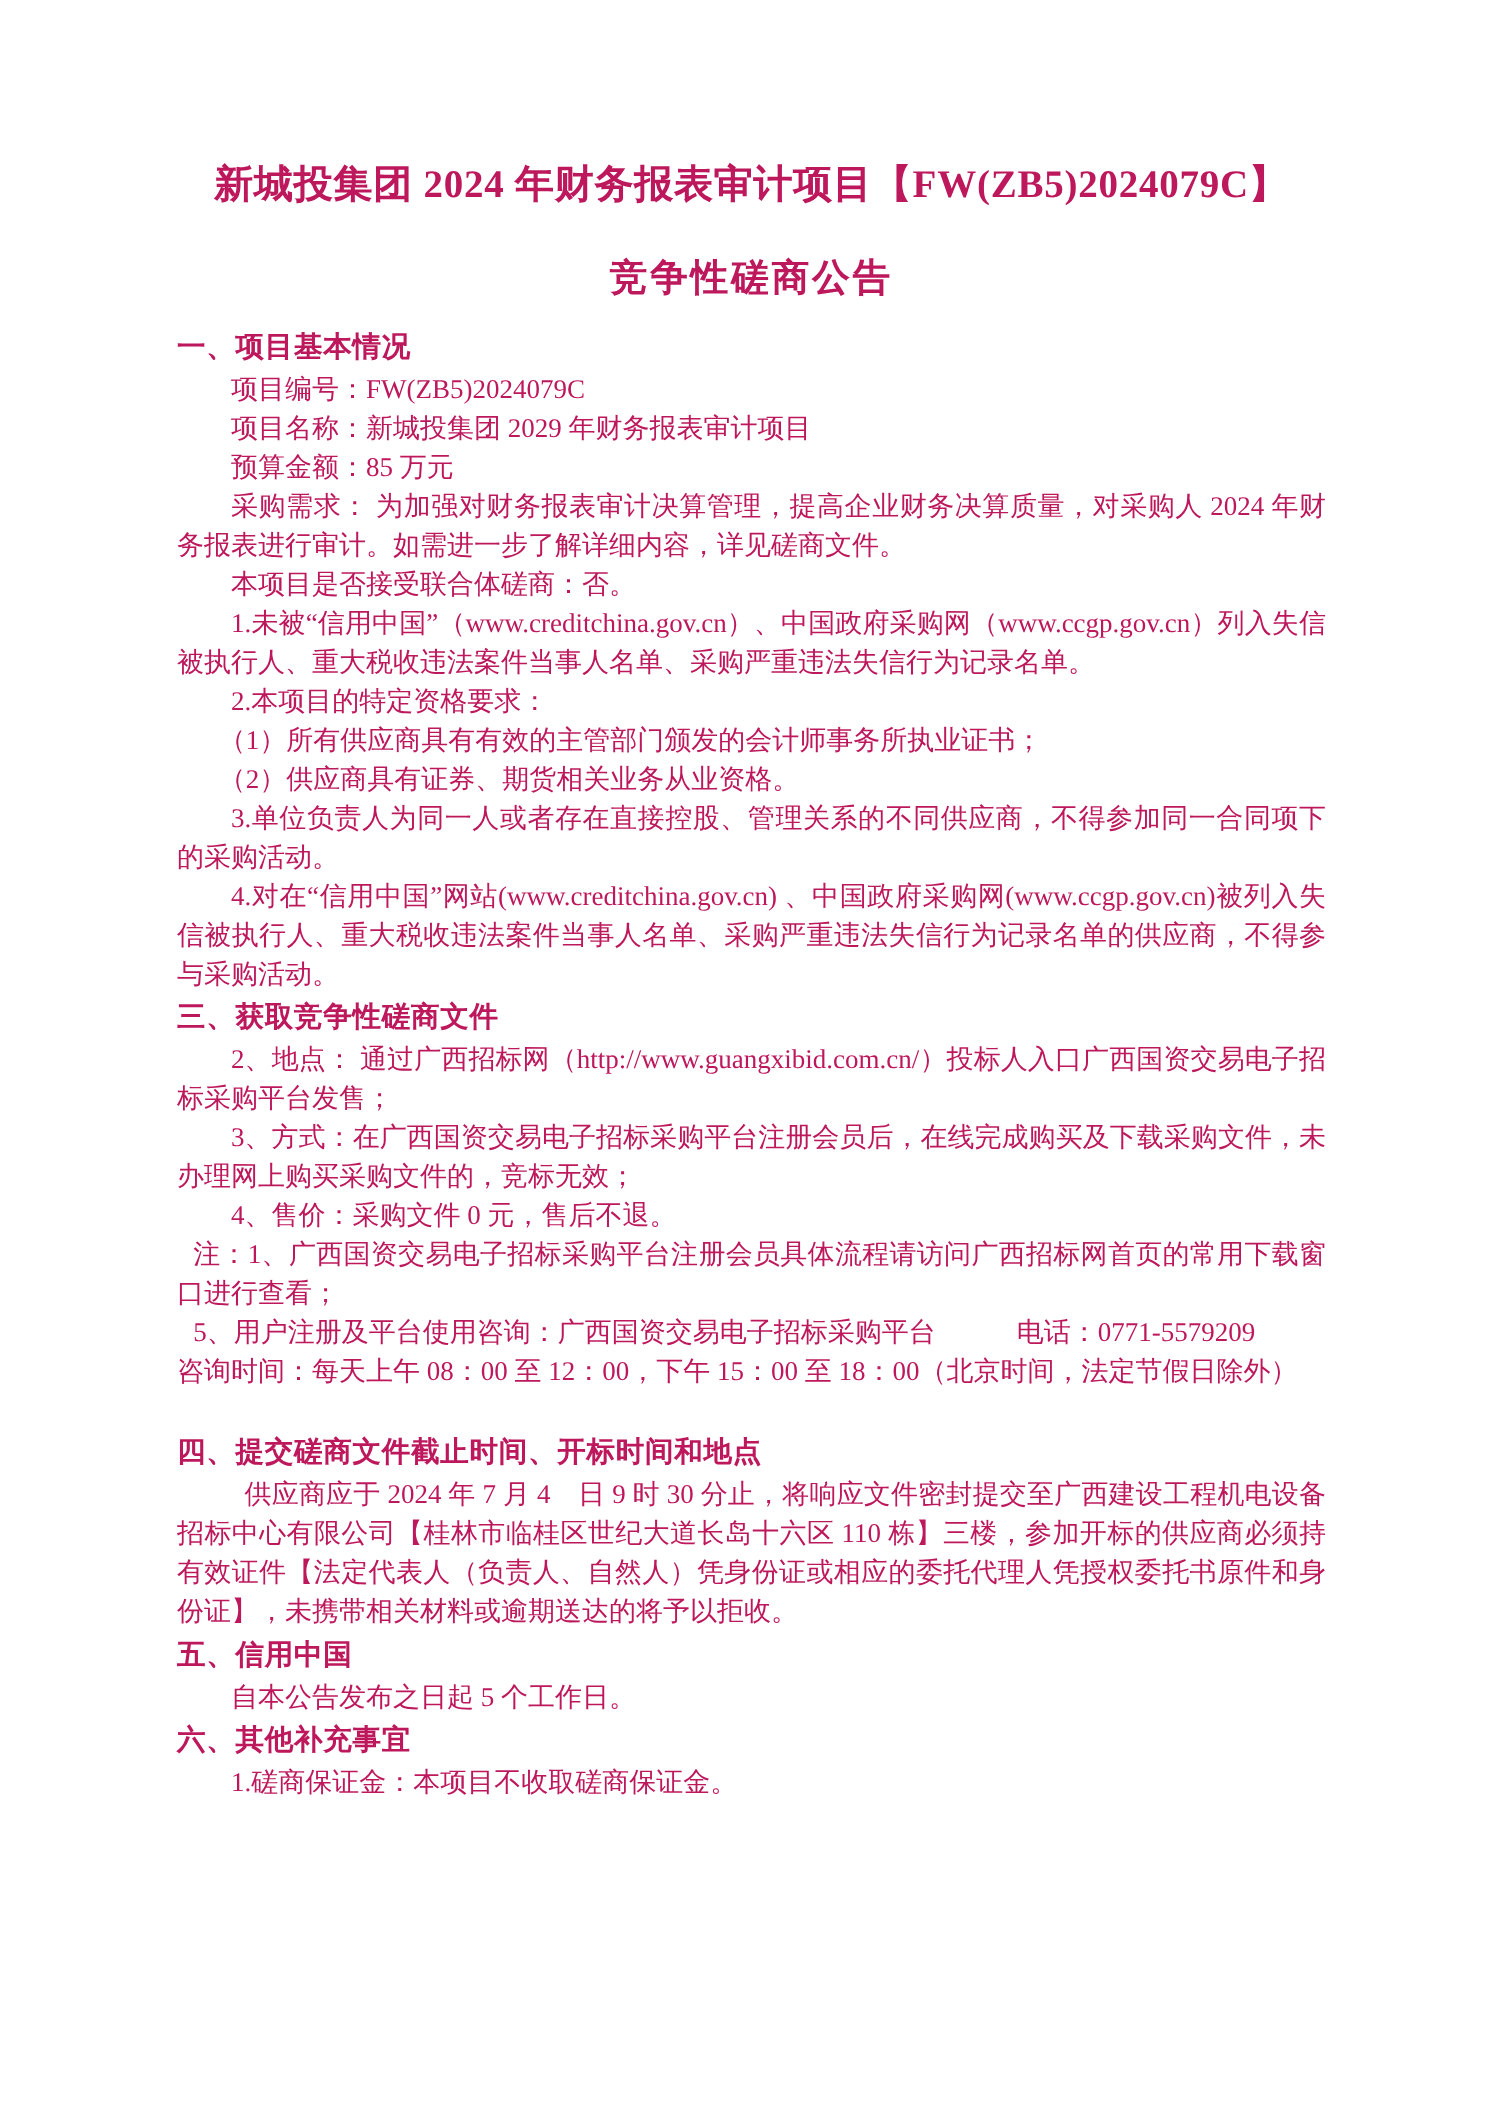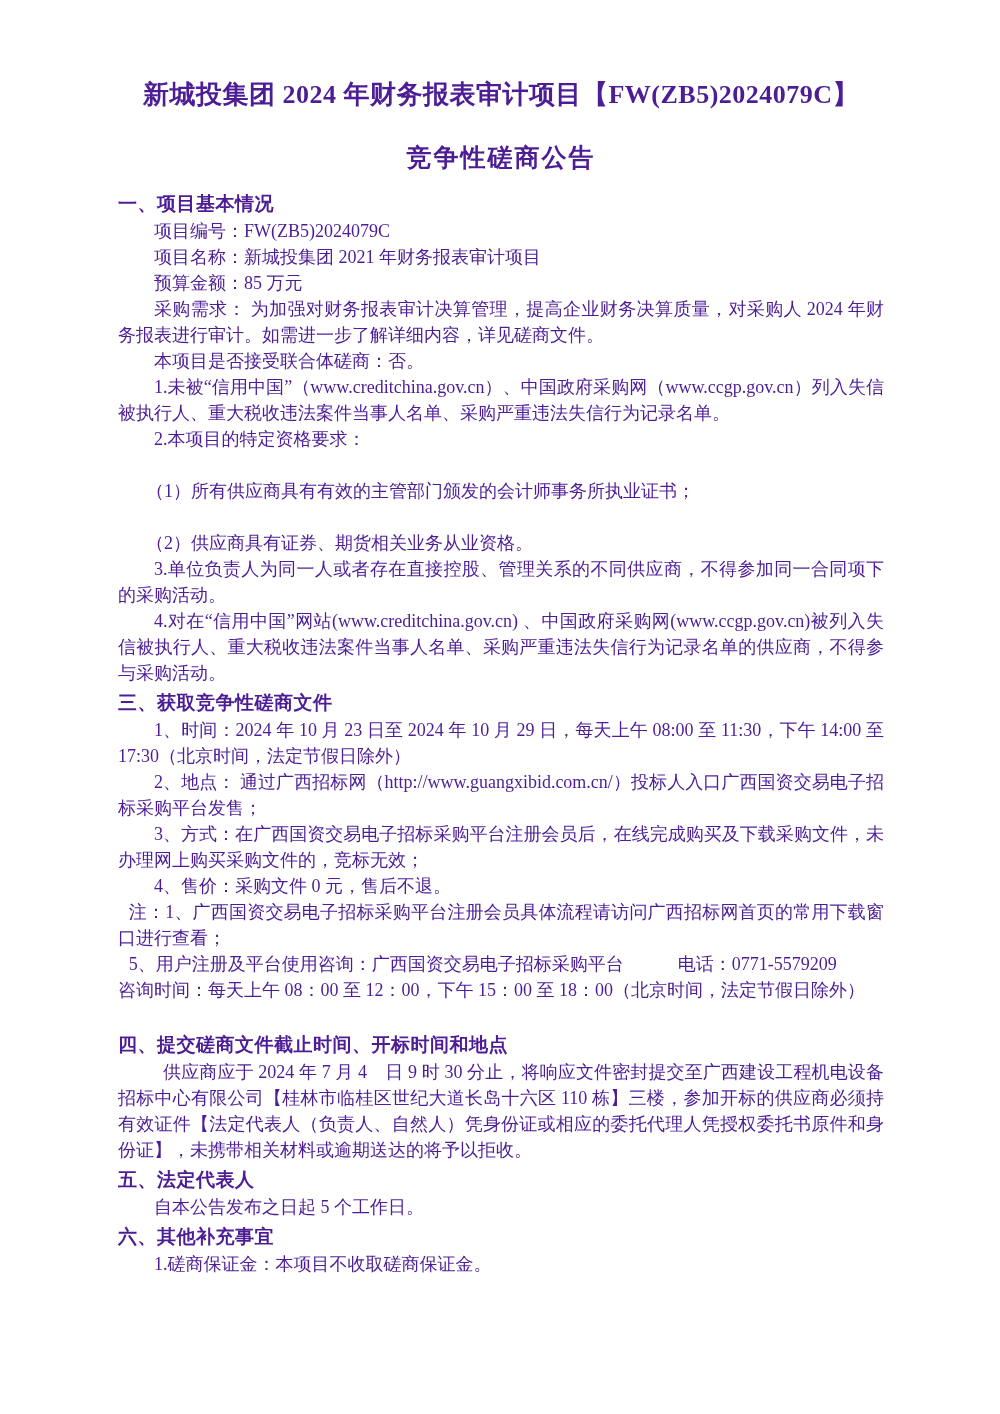--- a/index.html
+++ b/index.html
@@ -6,22 +6,22 @@
     margin: 0;
     padding: 0;
     background: #ffffff;
   }
   .page {
     position: relative;
     width: 1000px;
     height: 1414px;
     box-sizing: border-box;
     background: #ffffff;
-    color: #4c1d95;
-    padding: 76px 116px 0 118px;
+    color: #be185d;
+    padding: 104px 116px 0 118px;
     overflow: hidden;
     font-family: "Liberation Serif", "DejaVu Serif", serif;
     font-size: 18px;
     line-height: 26px;
   }
   .doc-title {
     font-family: "Liberation Serif", "DejaVu Serif", serif;
     font-weight: 700;
     font-size: 26px;
     line-height: 38px;
@@ -49,69 +49,68 @@
   h3.gap-top {
     margin-top: 28px;
   }
   section { margin: 0; }
   p {
     margin: 0;
     text-align: justify;
     word-break: break-all;
   }
   .ind2  { text-indent: 2em; }
-  .ind15 { text-indent: 1.55em; margin-top: 26px; }
+  .ind15 { text-indent: 1.55em; }
   .ind05 { text-indent: 0.6em; }
   .ind0  { text-indent: 0; }
   .ind3  { text-indent: 2.5em; }
 </style>
 </head>
 <body>
 
 <div class="page">
 
   <h1 class="doc-title">新城投集团 2024 年财务报表审计项目【FW(ZB5)2024079C】</h1>
   <h2 class="doc-subtitle">竞争性磋商公告</h2>
 
   <section>
     <h3 class="sec-heading">一、项目基本情况</h3>
     <p class="ind2">项目编号：FW(ZB5)2024079C</p>
-    <p class="ind2">项目名称：新城投集团 2021 年财务报表审计项目</p>
+    <p class="ind2">项目名称：新城投集团 2029 年财务报表审计项目</p>
     <p class="ind2">预算金额：85 万元</p>
     <p class="ind2">采购需求： 为加强对财务报表审计决算管理，提高企业财务决算质量，对采购人 2024 年财务报表进行审计。如需进一步了解详细内容，详见磋商文件。</p>
     <p class="ind2">本项目是否接受联合体磋商：否。</p>
   </section>
 
   <section>
     <p class="ind2">1.未被“信用中国”（www.creditchina.gov.cn）、中国政府采购网（www.ccgp.gov.cn）列入失信被执行人、重大税收违法案件当事人名单、采购严重违法失信行为记录名单。</p>
     <p class="ind2">2.本项目的特定资格要求：</p>
     <p class="ind15">（1）所有供应商具有有效的主管部门颁发的会计师事务所执业证书；</p>
     <p class="ind15">（2）供应商具有证券、期货相关业务从业资格。</p>
     <p class="ind2">3.单位负责人为同一人或者存在直接控股、管理关系的不同供应商，不得参加同一合同项下的采购活动。</p>
     <p class="ind2">4.对在“信用中国”网站(www.creditchina.gov.cn) 、中国政府采购网(www.ccgp.gov.cn)被列入失信被执行人、重大税收违法案件当事人名单、采购严重违法失信行为记录名单的供应商，不得参与采购活动。</p>
   </section>
 
   <section>
     <h3 class="sec-heading">三、获取竞争性磋商文件</h3>
-    <p class="ind2">1、时间：2024 年 10 月 23 日至 2024 年 10 月 29 日，每天上午 08:00 至 11:30，下午 14:00 至 17:30（北京时间，法定节假日除外）</p>
     <p class="ind2">2、地点： 通过广西招标网（http://www.guangxibid.com.cn/）投标人入口广西国资交易电子招标采购平台发售；</p>
     <p class="ind2">3、方式：在广西国资交易电子招标采购平台注册会员后，在线完成购买及下载采购文件，未办理网上购买采购文件的，竞标无效；</p>
     <p class="ind2">4、售价：采购文件 0 元，售后不退。</p>
     <p class="ind05">注：1、广西国资交易电子招标采购平台注册会员具体流程请访问广西招标网首页的常用下载窗口进行查看；</p>
     <p class="ind05">5、用户注册及平台使用咨询：广西国资交易电子招标采购平台　　　电话：0771-5579209</p>
     <p class="ind0">咨询时间：每天上午 08：00 至 12：00，下午 15：00 至 18：00（北京时间，法定节假日除外）</p>
   </section>
 
   <section>
     <h3 class="sec-heading gap-top">四、提交磋商文件截止时间、开标时间和地点</h3>
     <p class="ind3">供应商应于 2024 年 7 月 4　日 9 时 30 分止，将响应文件密封提交至广西建设工程机电设备招标中心有限公司【桂林市临桂区世纪大道长岛十六区 110 栋】三楼，参加开标的供应商必须持有效证件【法定代表人（负责人、自然人）凭身份证或相应的委托代理人凭授权委托书原件和身份证】，未携带相关材料或逾期送达的将予以拒收。</p>
   </section>
 
   <section>
-    <h3 class="sec-heading">五、法定代表人</h3>
+    <h3 class="sec-heading">五、信用中国</h3>
     <p class="ind2">自本公告发布之日起 5 个工作日。</p>
   </section>
 
   <section>
     <h3 class="sec-heading">六、其他补充事宜</h3>
     <p class="ind2">1.磋商保证金：本项目不收取磋商保证金。</p>
   </section>
 
 </div>
 

